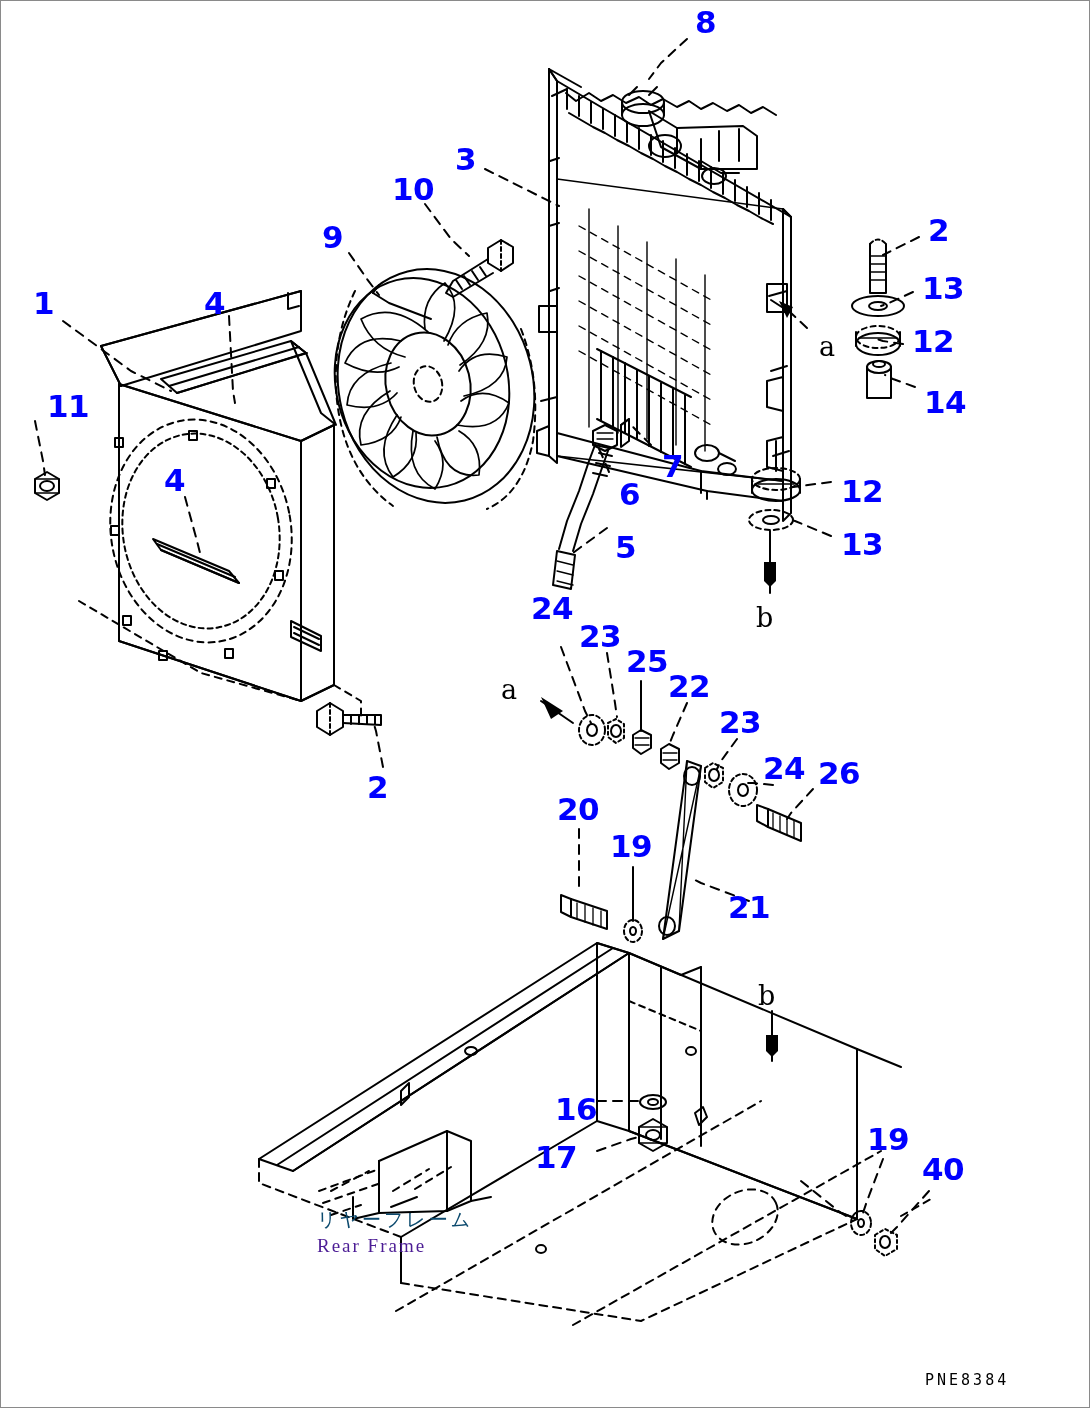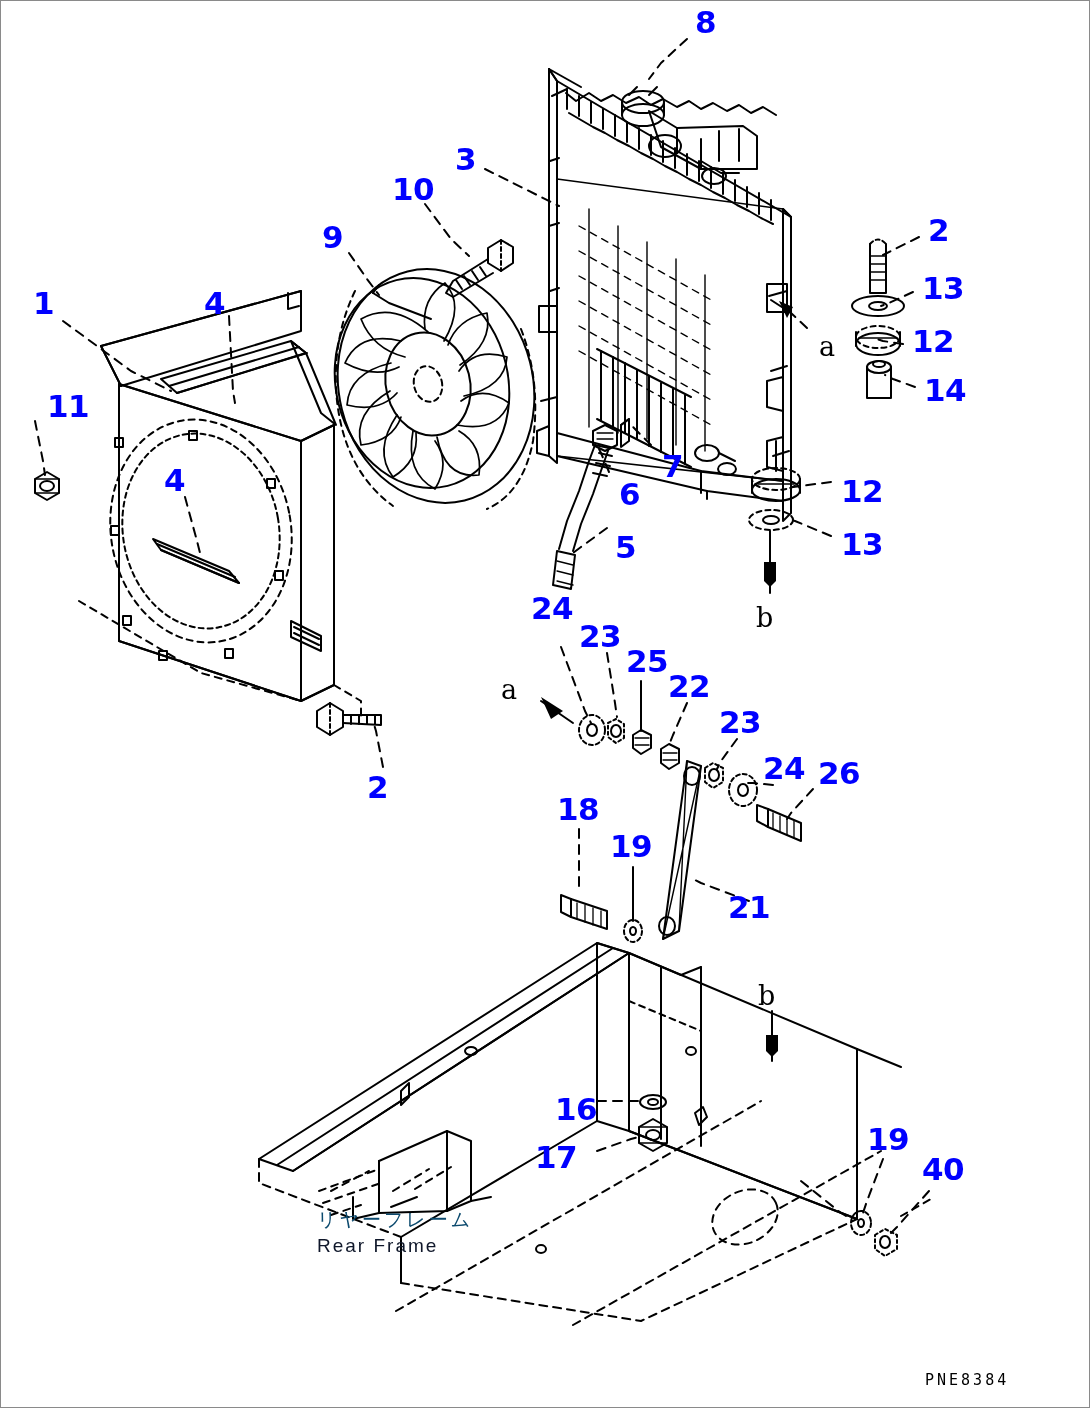--- a/index.html
+++ b/index.html
@@ -35,22 +35,22 @@
   .jp{
     position:absolute;
     color:#0c4a6e;
     font-family:"DejaVu Sans",sans-serif;
     font-size:19px;
     letter-spacing:3px;
     white-space:nowrap;
   }
   .en{
     position:absolute;
-    color:#0f172a;
-    font-family:Liberation Sans, sans-serif;
+    color:#4c1d95;
+    font-family:Liberation Serif, serif;
     font-size:19px;
     letter-spacing:2px;
     white-space:nowrap;
   }
   .drawno{
     position:absolute;
     color:#000;
     font-family:"DejaVu Sans Mono",monospace;
     font-size:15px;
     letter-spacing:3px;
@@ -445,25 +445,25 @@
     <div class="callout" style="left:618px;top:478px;">6</div>
     <div class="callout" style="left:661px;top:450px;">7</div>
     <div class="callout" style="left:694px;top:6px;">8</div>
     <div class="callout" style="left:321px;top:221px;">9</div>
     <div class="callout" style="left:391px;top:173px;">10</div>
     <div class="callout" style="left:6px;top:390px;margin-left:40px;">11</div>
     <div class="callout" style="left:911px;top:325px;">12</div>
     <div class="callout" style="left:840px;top:475px;">12</div>
     <div class="callout" style="left:921px;top:272px;">13</div>
     <div class="callout" style="left:840px;top:528px;">13</div>
-    <div class="callout" style="left:923px;top:374px;">14</div>
+    <div class="callout" style="left:923px;top:386px;">14</div>
     <div class="callout" style="left:927px;top:214px;">2</div>
     <div class="callout" style="left:554px;top:1093px;">16</div>
     <div class="callout" style="left:534px;top:1141px;">17</div>
-    <div class="callout" style="left:556px;top:793px;">18</div>
+    <div class="callout" style="left:556px;top:793px;">20</div>
     <div class="callout" style="left:609px;top:830px;">19</div>
     <div class="callout" style="left:866px;top:1123px;">19</div>
     <div class="callout" style="left:921px;top:1153px;">40</div>
     <div class="callout" style="left:727px;top:891px;">21</div>
     <div class="callout" style="left:667px;top:670px;">22</div>
     <div class="callout" style="left:578px;top:620px;">23</div>
     <div class="callout" style="left:718px;top:706px;">23</div>
     <div class="callout" style="left:530px;top:592px;">24</div>
     <div class="callout" style="left:762px;top:752px;">24</div>
     <div class="callout" style="left:625px;top:645px;">25</div>

